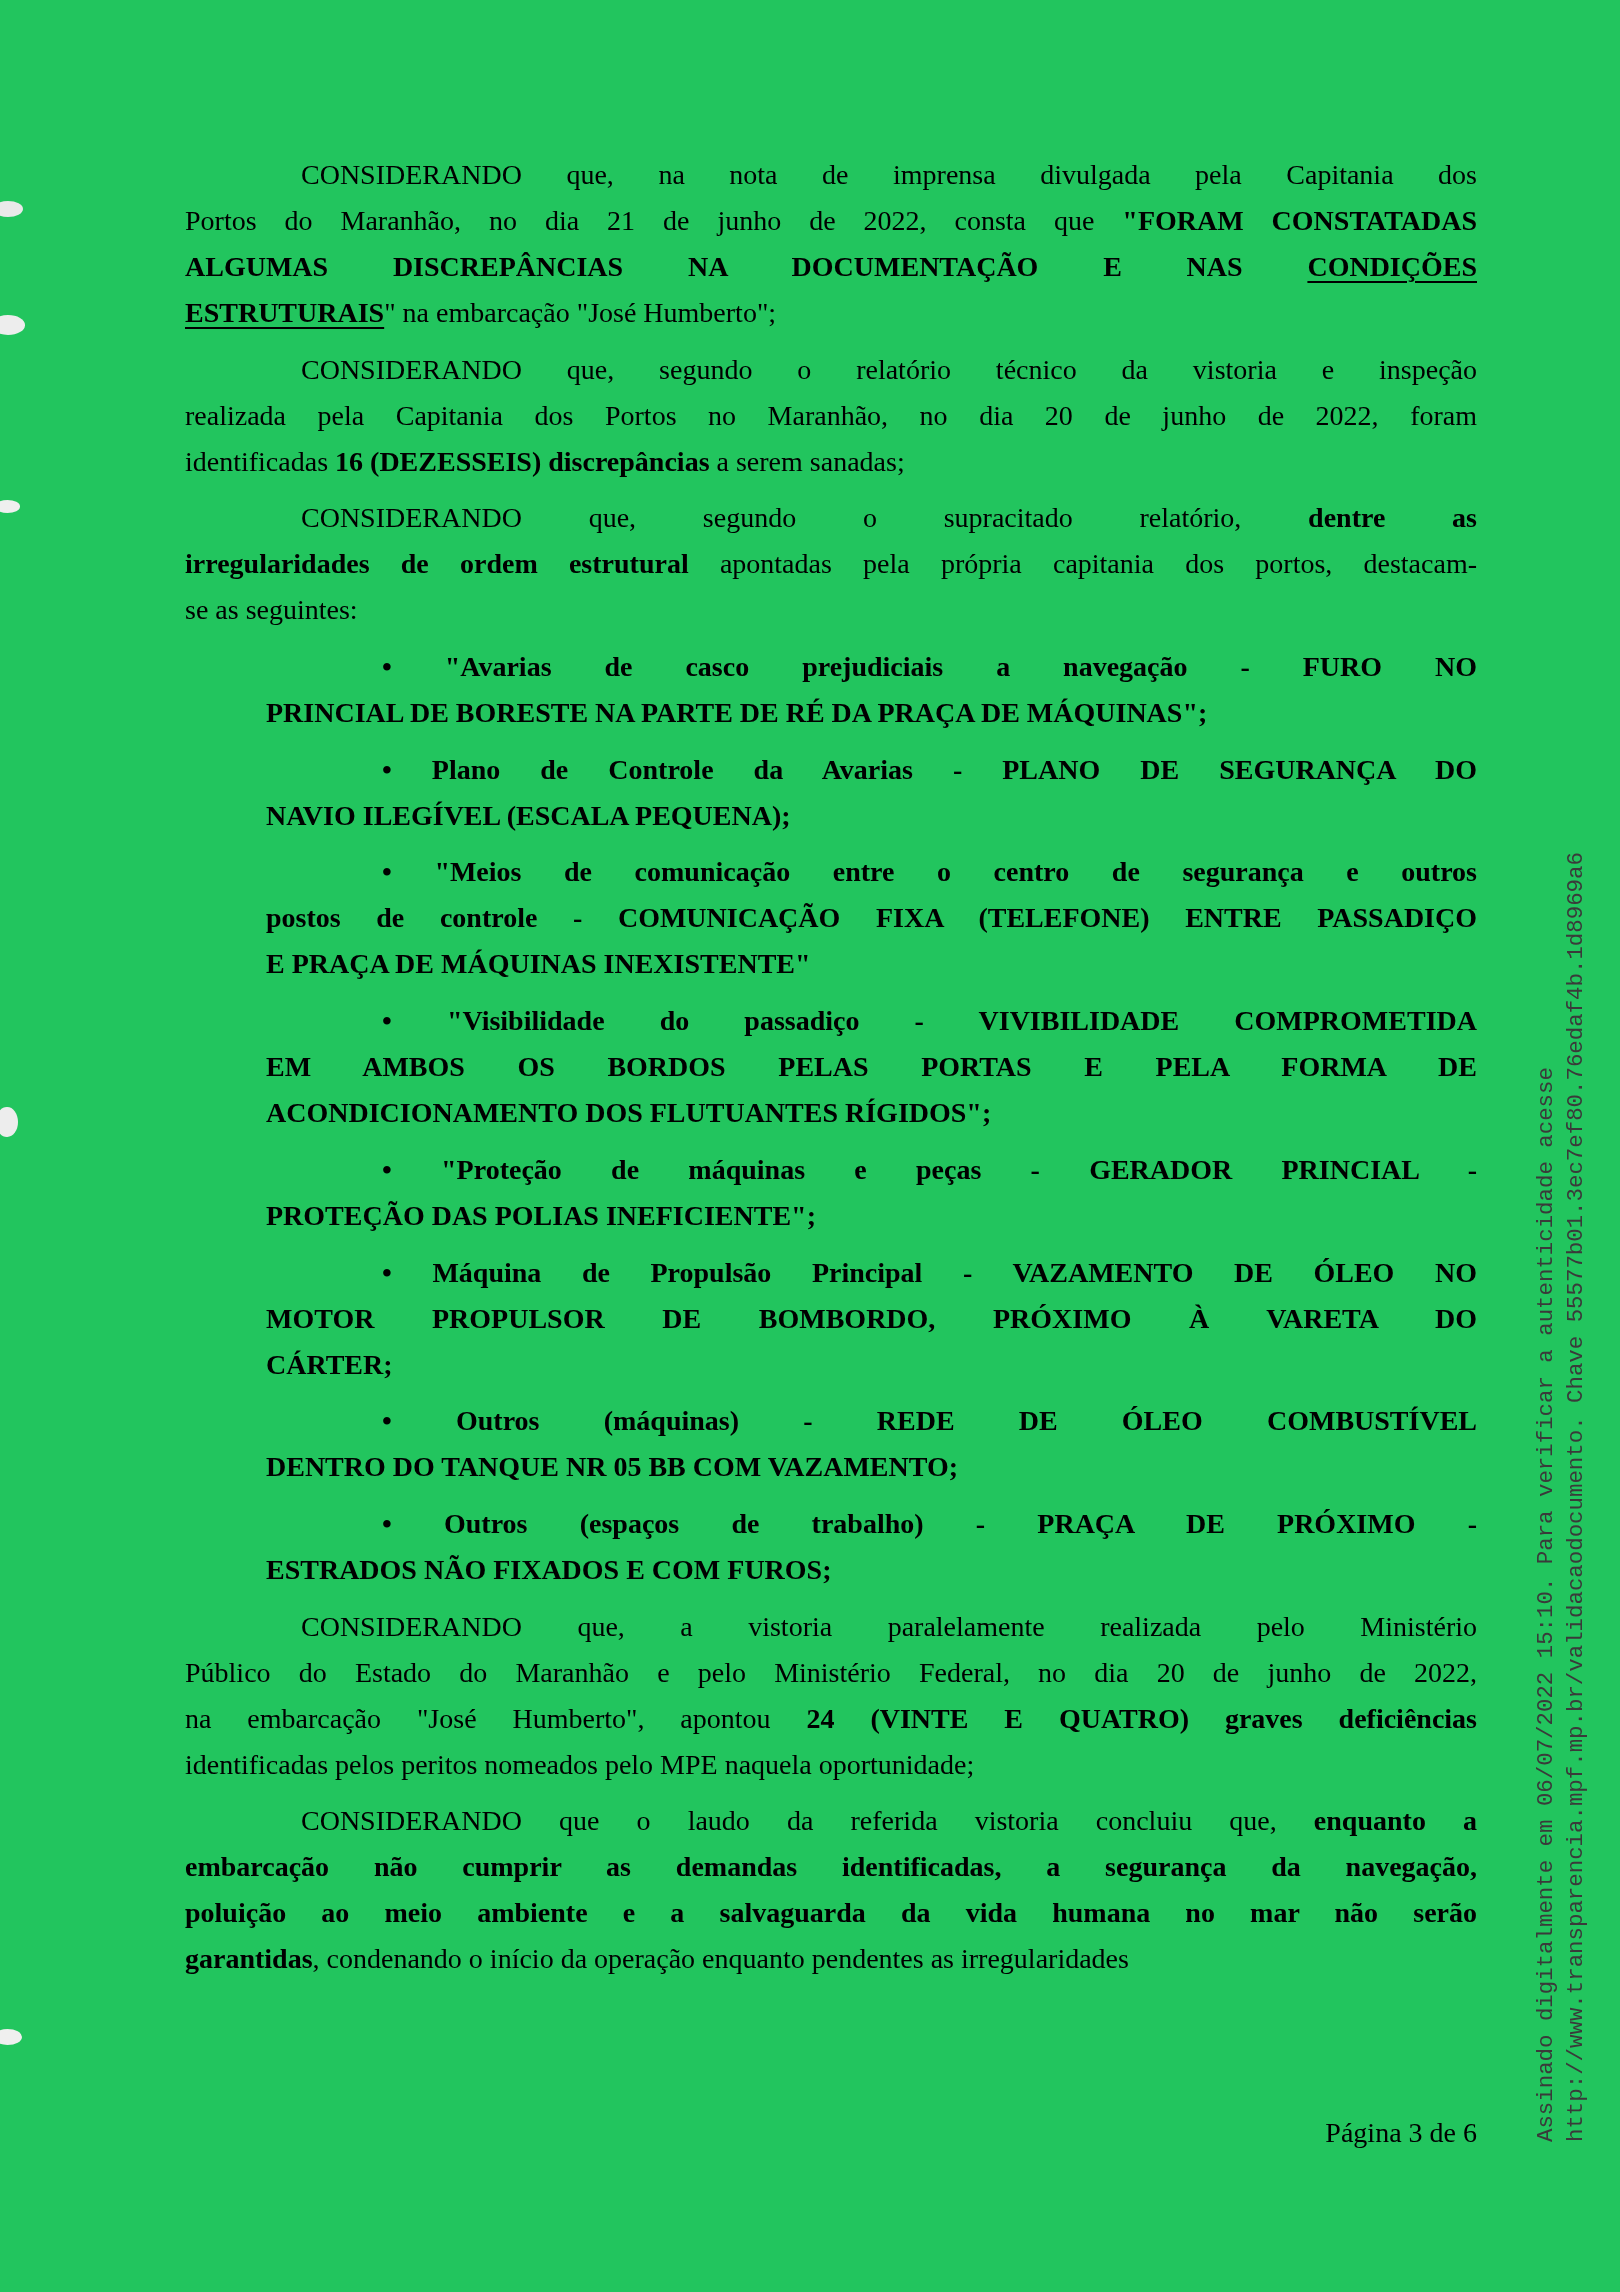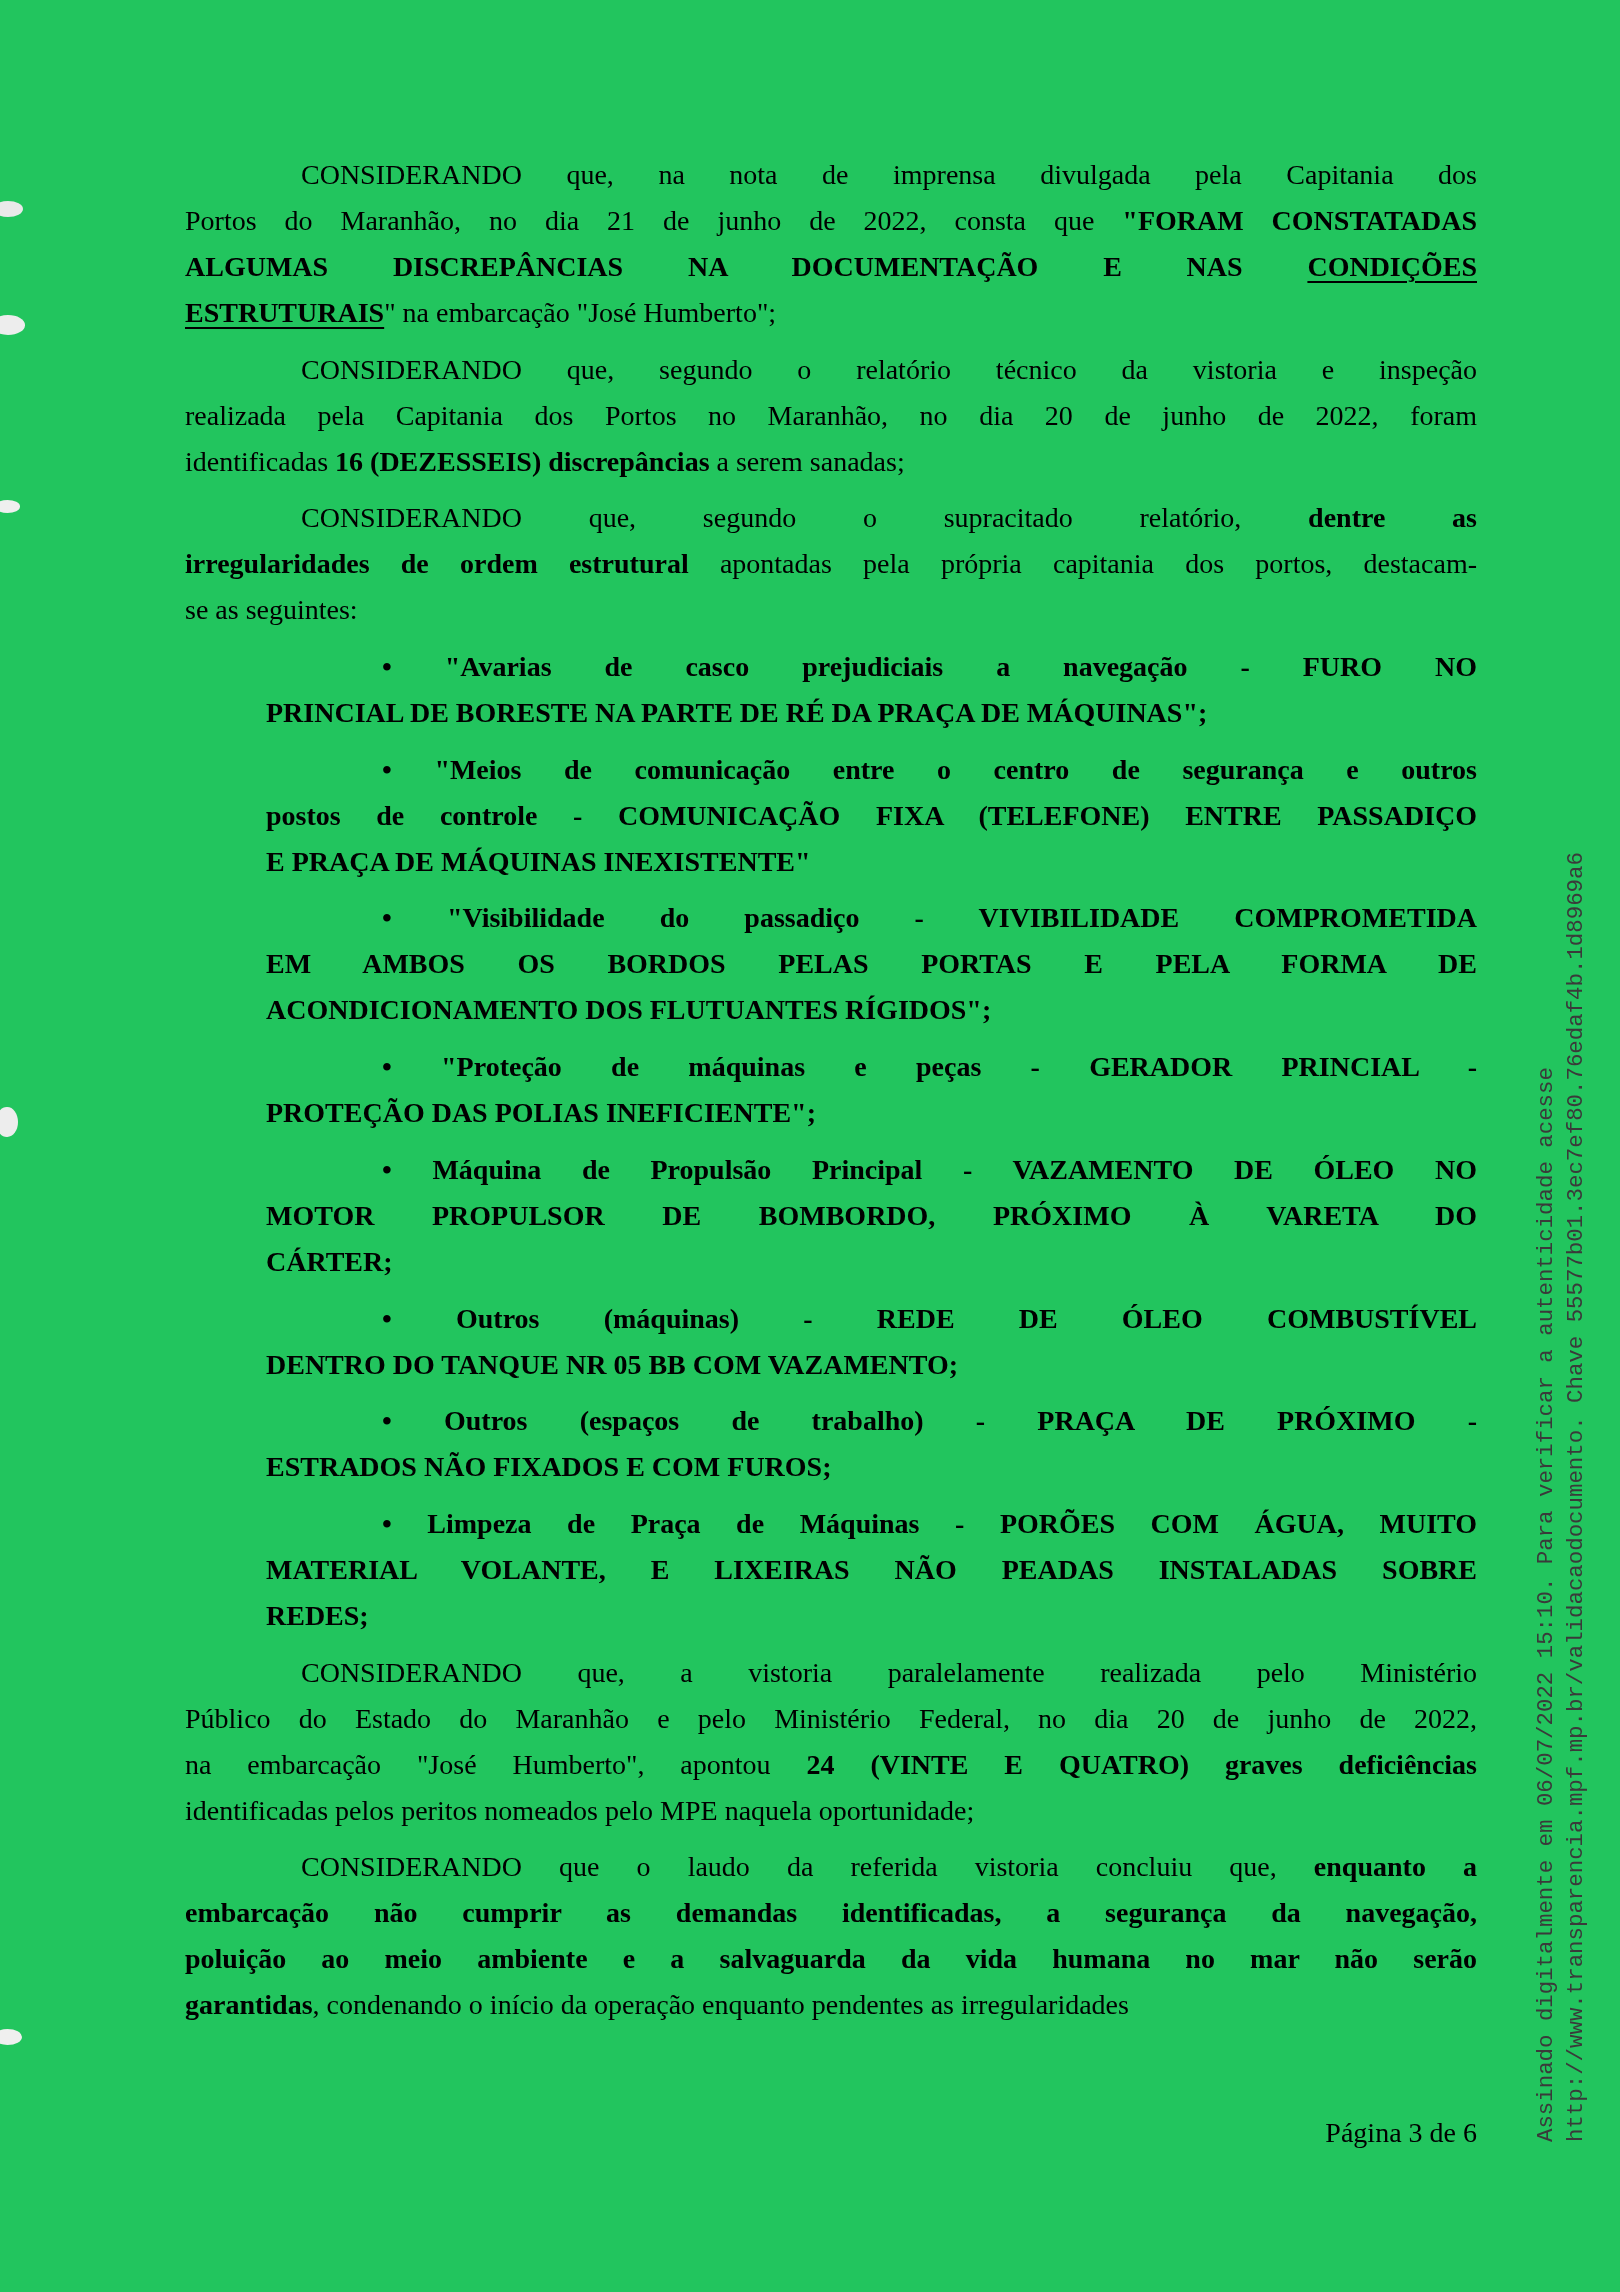--- a/index.html
+++ b/index.html
@@ -83,20 +83,24 @@
       <div class="block para">
         <div class="line first"><span class="">CONSIDERANDO que, segundo o supracitado relatório, </span><span class="b ">dentre as</span></div>
         <div class="line"><span class="b ">irregularidades de ordem estrutural</span><span class=""> apontadas pela própria capitania dos portos, destacam-</span></div>
         <div class="line last"><span class="">se as seguintes:</span></div>
       </div>
       <div class="block bullet">
         <div class="line first"><span class="marker">•&nbsp;</span><span class="b ">"Avarias de casco prejudiciais a navegação - FURO NO</span></div>
         <div class="line last"><span class="b ">PRINCIAL DE BORESTE NA PARTE DE RÉ DA PRAÇA DE MÁQUINAS";</span></div>
       </div>
       <div class="block bullet">
+        <div class="line first"><span class="marker">•&nbsp;</span><span class="b ">Plano de Controle da Avarias - PLANO DE SEGURANÇA DO</span></div>
+        <div class="line last"><span class="b ">NAVIO ILEGÍVEL (ESCALA PEQUENA);</span></div>
+      </div>
+      <div class="block bullet">
         <div class="line first"><span class="marker">•&nbsp;</span><span class="b ">"Meios de comunicação entre o centro de segurança e outros</span></div>
         <div class="line"><span class="b ">postos de controle - COMUNICAÇÃO FIXA (TELEFONE) ENTRE PASSADIÇO</span></div>
         <div class="line last"><span class="b ">E PRAÇA DE MÁQUINAS INEXISTENTE"</span></div>
       </div>
       <div class="block bullet">
         <div class="line first"><span class="marker">•&nbsp;</span><span class="b ">"Visibilidade do passadiço - VIVIBILIDADE COMPROMETIDA</span></div>
         <div class="line"><span class="b ">EM AMBOS OS BORDOS PELAS PORTAS E PELA FORMA DE</span></div>
         <div class="line last"><span class="b ">ACONDICIONAMENTO DOS FLUTUANTES RÍGIDOS";</span></div>
       </div>
       <div class="block bullet">
@@ -109,25 +113,20 @@
         <div class="line last"><span class="b ">CÁRTER;</span></div>
       </div>
       <div class="block bullet">
         <div class="line first"><span class="marker">•&nbsp;</span><span class="b ">Outros (máquinas) - REDE DE ÓLEO COMBUSTÍVEL</span></div>
         <div class="line last"><span class="b ">DENTRO DO TANQUE NR 05 BB COM VAZAMENTO;</span></div>
       </div>
       <div class="block bullet">
         <div class="line first"><span class="marker">•&nbsp;</span><span class="b ">Outros (espaços de trabalho) - PRAÇA DE PRÓXIMO -</span></div>
         <div class="line last"><span class="b ">ESTRADOS NÃO FIXADOS E COM FUROS;</span></div>
       </div>
-      <div class="block bullet">
-        <div class="line first"><span class="marker">•&nbsp;</span><span class="b ">Limpeza de Praça de Máquinas - PORÕES COM ÁGUA, MUITO</span></div>
-        <div class="line"><span class="b ">MATERIAL VOLANTE, E LIXEIRAS NÃO PEADAS INSTALADAS SOBRE</span></div>
-        <div class="line last"><span class="b ">REDES;</span></div>
-      </div>
       <div class="block para">
         <div class="line first"><span class="">CONSIDERANDO que, a vistoria paralelamente realizada pelo Ministério</span></div>
         <div class="line"><span class="">Público do Estado do Maranhão e pelo Ministério Federal, no dia 20 de junho de 2022,</span></div>
         <div class="line"><span class="">na embarcação "José Humberto", apontou </span><span class="b ">24 (VINTE E QUATRO) graves deficiências</span></div>
         <div class="line last"><span class="">identificadas pelos peritos nomeados pelo MPE naquela oportunidade;</span></div>
       </div>
       <div class="block para">
         <div class="line first"><span class="">CONSIDERANDO que o laudo da referida vistoria concluiu que, </span><span class="b ">enquanto a</span></div>
         <div class="line"><span class="b ">embarcação não cumprir as demandas identificadas, a segurança da navegação,</span></div>
         <div class="line"><span class="b ">poluição ao meio ambiente e a salvaguarda da vida humana no mar não serão</span></div>

